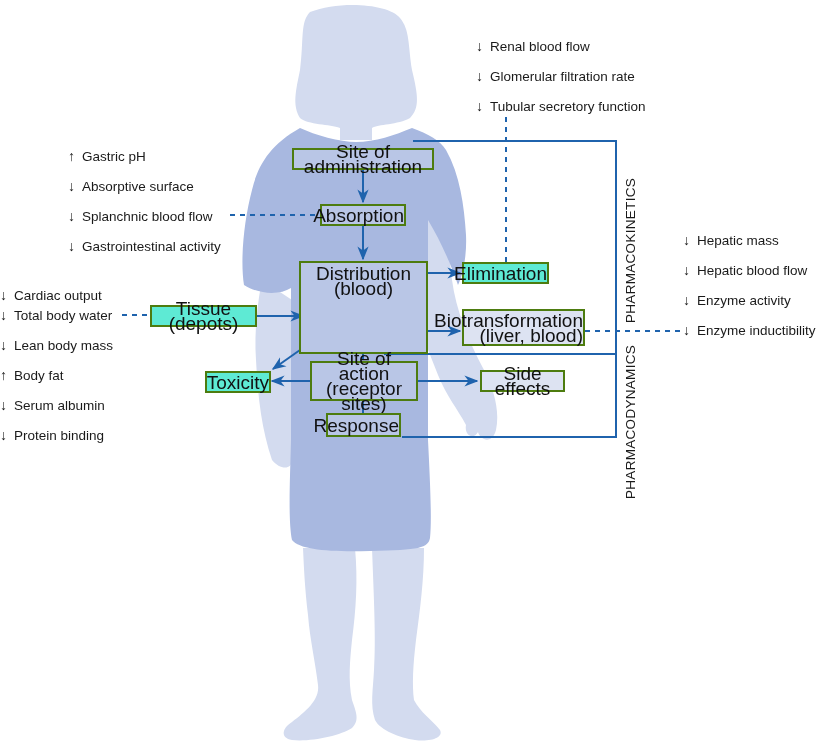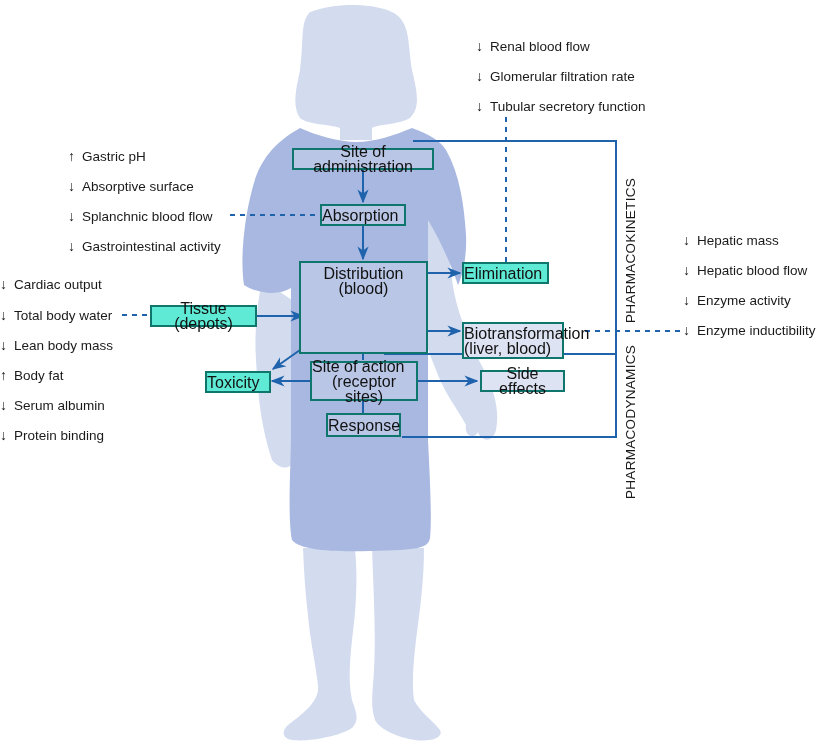--- a/index.html
+++ b/index.html
@@ -1,23 +1,23 @@
 <!DOCTYPE html>
 <html><head>
   <meta charset="utf-8">
   <style>
     html, body { margin: 0; padding: 0; background: #ffffff; }
     body { width: 824px; height: 748px; position: relative; overflow: hidden;
            font-family: "Liberation Sans", sans-serif; color: #111; }
     #stage { position: absolute; left: 0; top: 0; width: 824px; height: 748px; padding-left: 24px; }
     .lbl { position: absolute; font-size: 13.5px; line-height: 16px; white-space: nowrap; color: #1a1a1a; }
     .arrowglyph { display: inline-block; width: 11px; margin-right: 3px; font-size: 14px; }
-    .box { position: absolute; border: 2px solid #0f766e; background: #b9c6e6;
-           font-size: 16px; line-height: 15px; text-align: center; color: #111;
-           box-sizing: border-box; display: flex; flex-direction: column; justify-content: center; align-items: flex-start; }
+    .box { position: absolute; border: 2px solid #4d7c0f; background: #b9c6e6;
+           font-size: 19px; line-height: 15px; text-align: center; color: #111;
+           box-sizing: border-box; display: flex; flex-direction: column; justify-content: center; align-items: flex-end; }
     .box.white { background: #5eead4; }
     .box.light { background: #dde3f2; }
     .vtext { position: absolute; font-size: 13.5px; letter-spacing: 0.3px; white-space: nowrap;
              transform-origin: left top; transform: rotate(-90deg); color: #1a1a1a; }
   </style>
 </head>
 <body>
 
 <div id="stage">
 
@@ -90,21 +90,21 @@
   <div class="lbl" style="left:68px;top:178px">
     <span class="arrowglyph">↓</span><span>Absorptive surface</span>
   </div>
   <div class="lbl" style="left:68px;top:208px">
     <span class="arrowglyph">↓</span><span>Splanchnic blood flow</span>
   </div>
   <div class="lbl" style="left:68px;top:238px">
     <span class="arrowglyph">↓</span><span>Gastrointestinal activity</span>
   </div>
 
-  <div class="lbl" style="left:0px;top:276px">
+  <div class="lbl" style="left:0px;top:287px">
     <span class="arrowglyph">↓</span><span>Cardiac output</span>
   </div>
   <div class="lbl" style="left:0px;top:307px">
     <span class="arrowglyph">↓</span><span>Total body water</span>
   </div>
   <div class="lbl" style="left:0px;top:337px">
     <span class="arrowglyph">↓</span><span>Lean body mass</span>
   </div>
   <div class="lbl" style="left:0px;top:367px">
     <span class="arrowglyph">↑</span><span>Body fat</span>
@@ -137,21 +137,21 @@
   </div>
   <div class="box" style="left:299px;top:261px;width:129px;height:93px;justify-content:flex-start;padding-top:3px">
     <span>Distribution (blood)</span>
   </div>
   <div class="box white" style="left:462px;top:262px;width:87px;height:22px">
     <span>Elimination</span>
   </div>
   <div class="box white" style="left:150px;top:305px;width:107px;height:22px">
     <span>Tissue (depots)</span>
   </div>
-  <div class="box light" style="left:462px;top:322px;width:102px;height:37px">
+  <div class="box light" style="left:462px;top:309px;width:123px;height:37px">
     <span>Biotransformation</span>
     <span>(liver, blood)</span>
   </div>
   <div class="box white" style="left:205px;top:371px;width:66px;height:22px">
     <span>Toxicity</span>
   </div>
   <div class="box" style="left:310px;top:361px;width:108px;height:40px">
     <span>Site of action</span>
     <span>(receptor sites)</span>
   </div>

